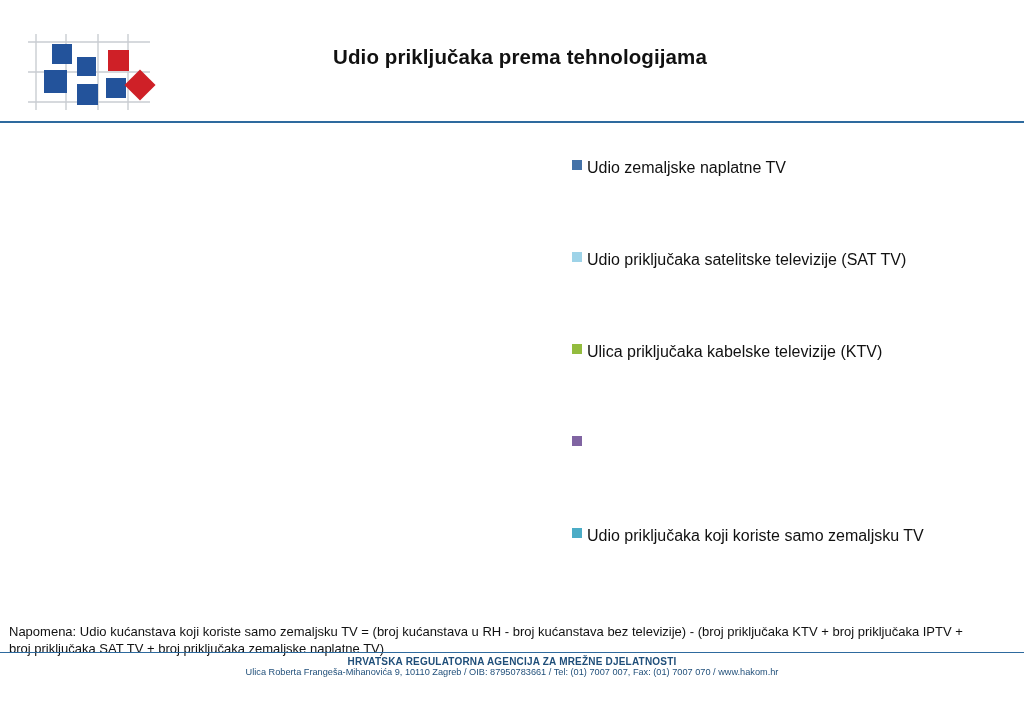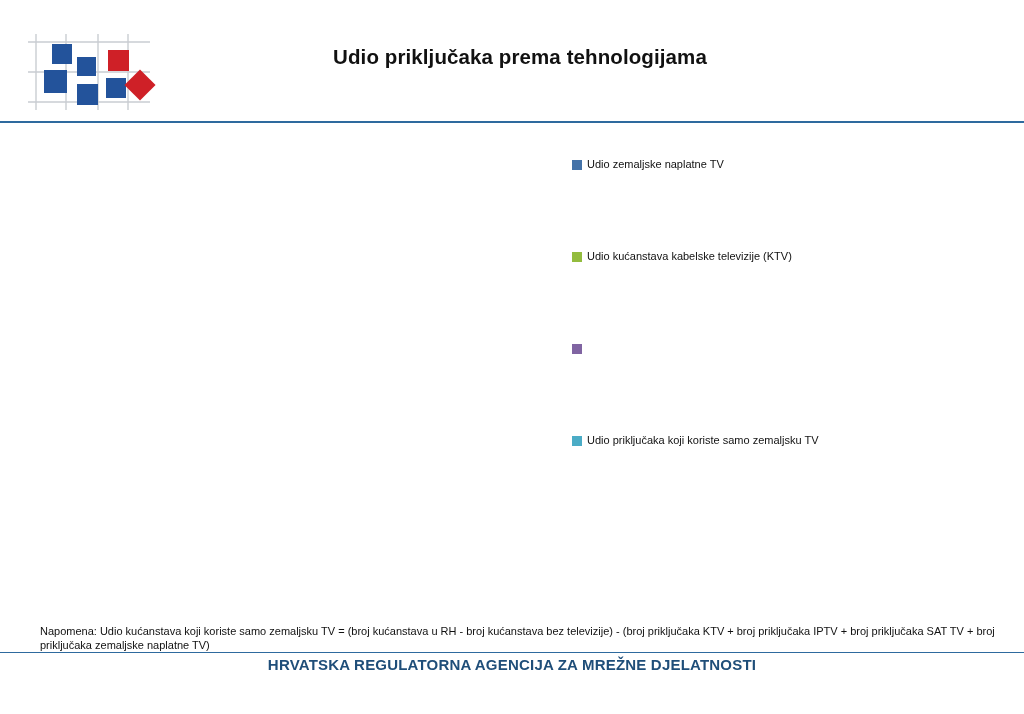--- a/index.html
+++ b/index.html
@@ -91,53 +91,53 @@
     height: 92px;
   }
   .legend-swatch {
     width: 10px;
     height: 10px;
     flex: 0 0 10px;
     margin-top: 2px;
     margin-right: 5px;
   }
   .legend-label {
-    font-size: 11px;
+    font-size: 16px;
     line-height: 1.25;
     color: #111111;
     white-space: nowrap;
   }
 
   
   .note {
     position: absolute;
-    left: 40px;
+    left: 9px;
     top: 624px;
     width: 976px;
-    font-size: 11px;
+    font-size: 13px;
     color: #111111;
     line-height: 1.3;
   }
 
   
   .footer-rule {
     position: absolute;
     left: 0; top: 652px;
     width: 1024px;
     height: 1px;
     background: #2e6a9e;
   }
   .footer {
     position: absolute;
     left: 0; top: 656px;
     width: 1024px;
     text-align: center;
   }
   .footer-title {
-    font-size: 15px;
+    font-size: 10px;
     font-weight: bold;
     color: #1f4e79;
     letter-spacing: 0.2px;
   }
   .footer-sub {
     font-size: 9.2px;
     color: #1f4e79;
   }
 </style>
 </head>
@@ -178,33 +178,38 @@
 
   <div class="chart-area">
 
 
     <div class="legend">
       <div class="legend-item">
         <span class="legend-swatch" style="background: rgb(68, 114, 168);"></span>
         <span class="legend-label">Udio zemaljske naplatne TV</span>
       </div>
       <div class="legend-item">
+        <span class="legend-swatch" style="background: rgb(158, 211, 232);"></span>
+        <span class="legend-label">Udio priključaka satelitske televizije (SAT TV)</span>
+      </div>
+      <div class="legend-item">
         <span class="legend-swatch" style="background: rgb(147, 188, 62);"></span>
-        <span class="legend-label">Udio kućanstava kabelske televizije (KTV)</span>
+        <span class="legend-label">Ulica priključaka kabelske televizije (KTV)</span>
       </div>
       <div class="legend-item">
         <span class="legend-swatch" style="background: rgb(128, 100, 162);"></span>
       </div>
       <div class="legend-item">
         <span class="legend-swatch" style="background: rgb(75, 172, 198);"></span>
         <span class="legend-label">Udio priključaka koji koriste samo zemaljsku TV</span>
       </div>
     </div>
   </div>
 
   <div class="note">Napomena: Udio kućanstava koji koriste samo zemaljsku TV = (broj kućanstava u RH - broj kućanstava bez televizije) - (broj priključaka KTV + broj priključaka IPTV + broj priključaka SAT TV + broj priključaka zemaljske naplatne TV)</div>
 
   <div class="footer-rule"></div>
   <div class="footer">
     <div class="footer-title">HRVATSKA REGULATORNA AGENCIJA ZA MREŽNE DJELATNOSTI</div>
+    <div class="footer-sub">Ulica Roberta Frangeša-Mihanovića 9, 10110 Zagreb / OIB: 87950783661 / Tel: (01) 7007 007, Fax: (01) 7007 070 / www.hakom.hr</div>
   </div>
 
 </div>
 
 </body></html>

